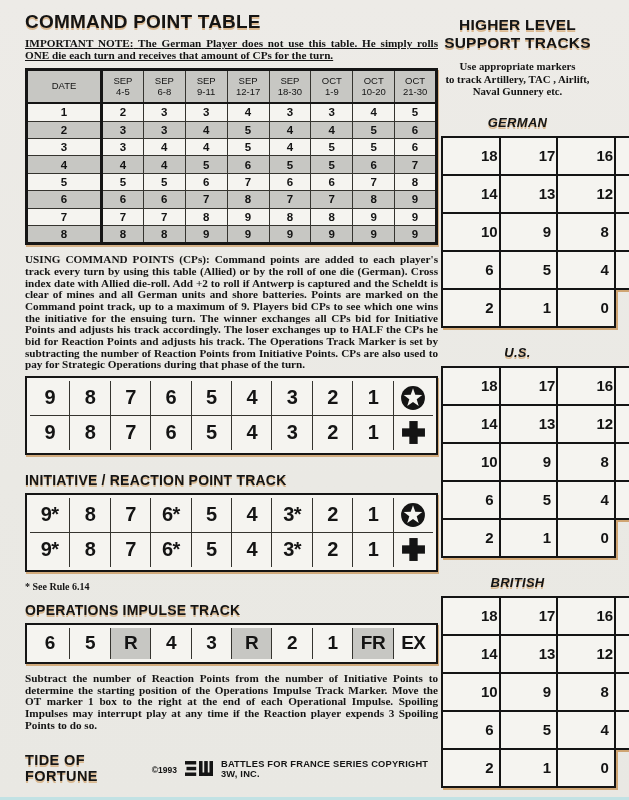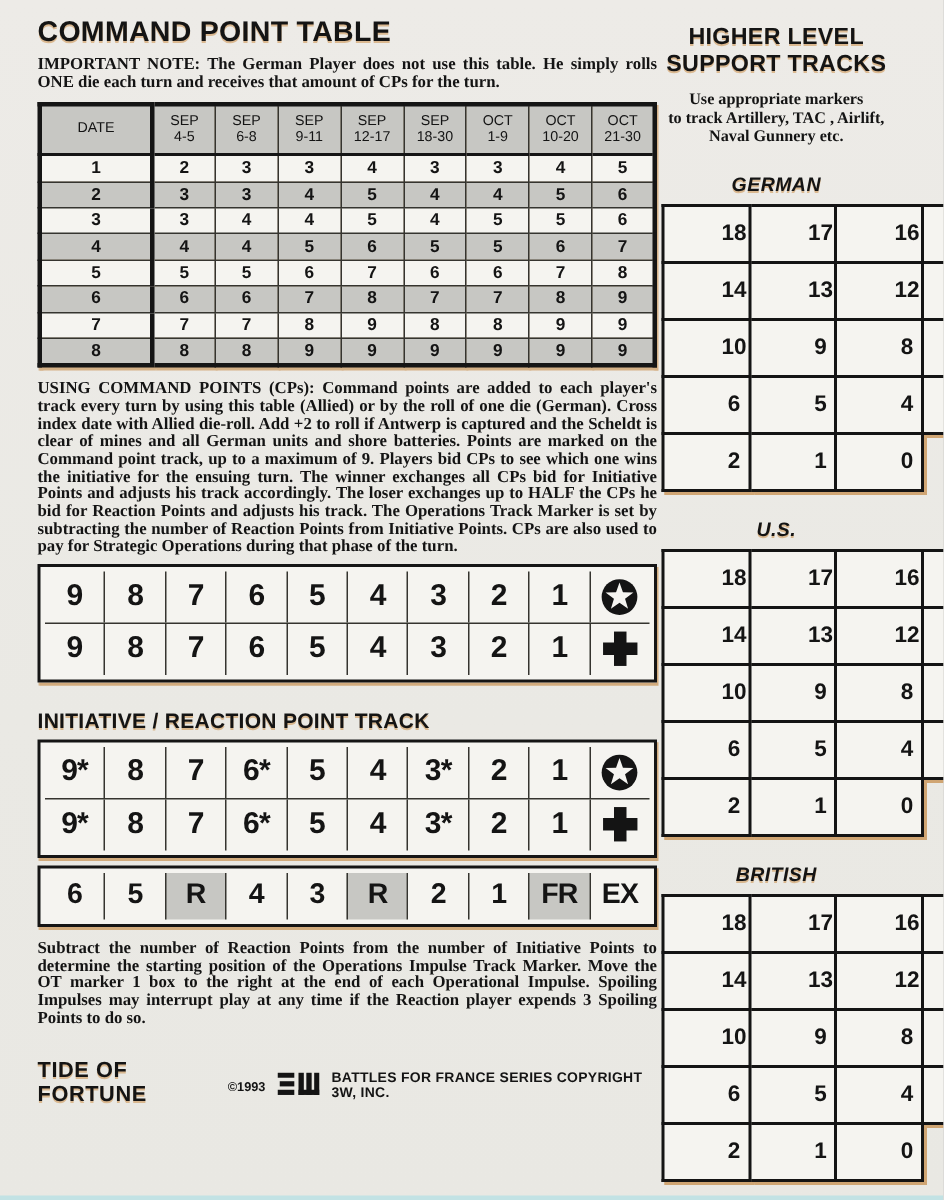--- a/index.html
+++ b/index.html
@@ -4,21 +4,21 @@
 <style>
   html,body{margin:0;padding:0;background:#d8d7d4;}
   p{margin:0;}
   .page{position:relative;width:629px;height:800px;background:linear-gradient(180deg,#edebe7 0%,#eae9e4 60%,#e9e8e3 100%);
         font-family:"Liberation Sans",sans-serif;color:#141414;overflow:hidden;}
   .left-col{position:absolute;left:25px;top:12px;width:413px;}
   .right-col{position:absolute;left:441px;top:16px;width:153px;text-align:center;}
   .h-shadow{text-shadow:0 1.5px 0 rgba(198,124,40,.45);}
   .page-title{font-size:19px;font-weight:900;letter-spacing:.2px;line-height:1;}
   .serif{font-family:"Liberation Serif",serif;font-weight:bold;}
-  .note{margin-top:7px;font-size:11.2px;line-height:11.6px;text-align:justify;}
+  .note{margin-top:7px;font-size:11.2px;line-height:11.6px;text-align:justify;text-decoration:underline;}
   .cp-table{margin-top:7px;border-collapse:collapse;width:413px;table-layout:fixed;border:3px solid #151515;
             filter:drop-shadow(1.5px 2px 0 rgba(190,120,40,.5));}
   .cp-table th,.cp-table td{border:1px solid #35342f;text-align:center;padding:0;}
   .cp-table thead th{background:#c7c7c3;font-size:9.5px;line-height:10.5px;font-weight:normal;height:31px;border-bottom:2.5px solid #151515;}
   .cp-table td{font-size:11.5px;font-weight:bold;height:16.4px;background:#f5f4f0;}
   .cp-table tr.shaded td{background:#c7c7c3;}
   .cp-table .date-col{width:72px;border-right:3px solid #151515;}
   .body-text{margin-top:9px;font-size:11.2px;line-height:11.65px;text-align:justify;}
   .track-heading{margin-top:10px;font-size:14px;font-weight:900;letter-spacing:.2px;}
   .track-heading.mt-lg{margin-top:17px;}
@@ -259,21 +259,23 @@
           <div class="track-cell icon-cell">
             <svg width="25" height="25" viewBox="0 0 24 24">
               <g fill="#141414">
                 <rect x="8" y="1" width="8" height="22"></rect>
                 <rect x="1" y="8" width="22" height="8"></rect>
               </g>
             </svg>
           </div>
         </div>
       </div>
-
+    <div class="serif footnote">* See Rule 6.14</div>
+
+    <div class="track-heading h-shadow">OPERATIONS IMPULSE TRACK</div>
     <div class="track ops" id="ops-track">
         <div class="track-row">
           <div class="track-cell">6</div>
           <div class="track-cell">5</div>
           <div class="track-cell shaded">R</div>
           <div class="track-cell">4</div>
           <div class="track-cell">3</div>
           <div class="track-cell shaded">R</div>
           <div class="track-cell">2</div>
           <div class="track-cell">1</div>

